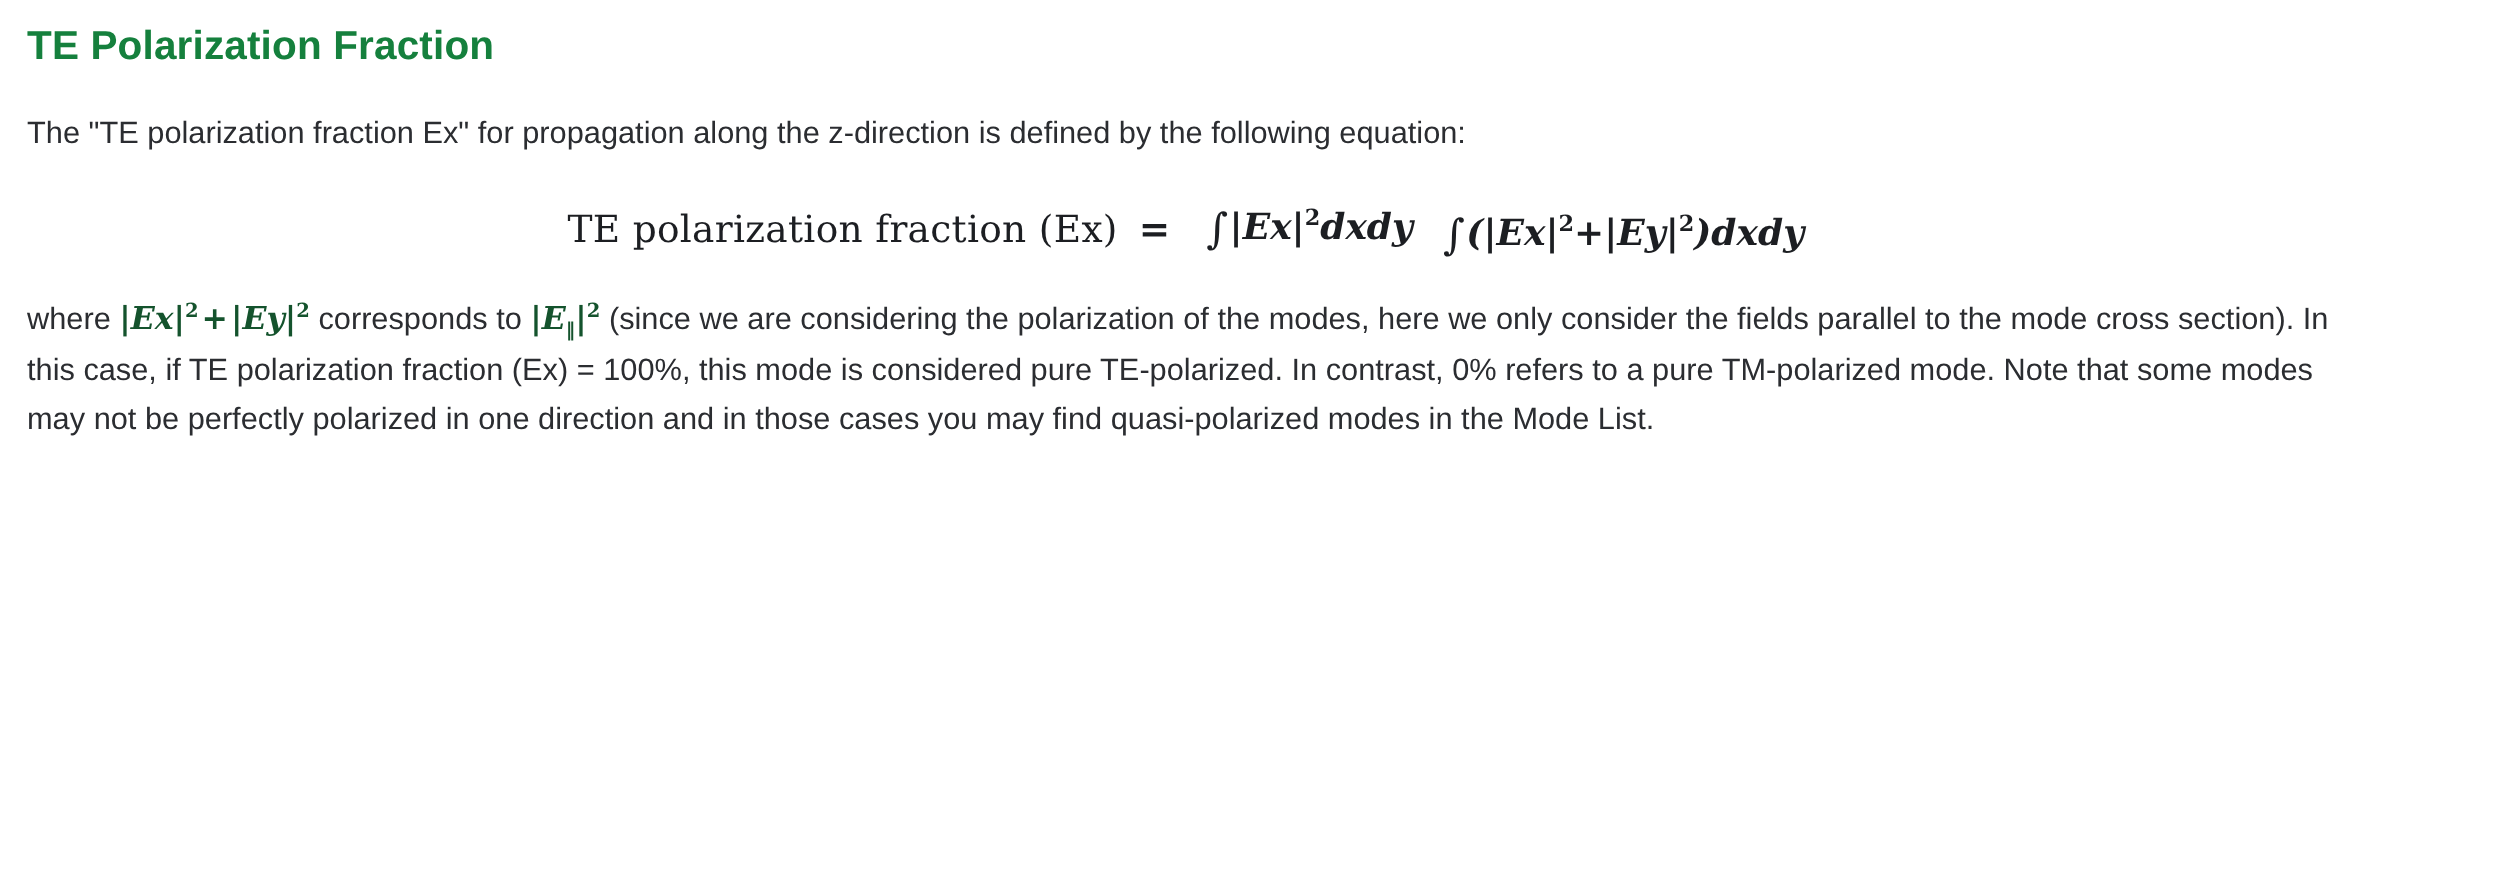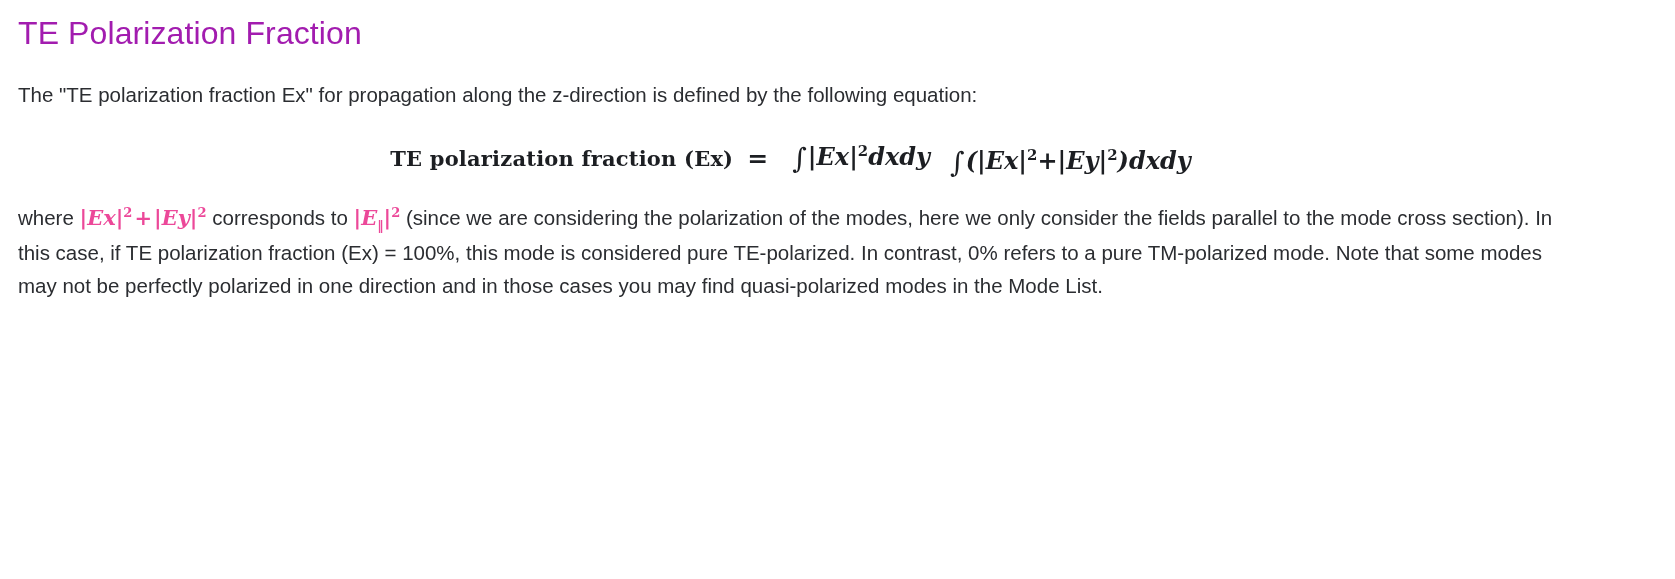--- a/index.html
+++ b/index.html
@@ -12,23 +12,23 @@
     height: 579px;
     font-family: "Liberation Sans", sans-serif;
     color: #26282c;
     overflow: hidden;
   }
   .page {
     padding: 8px 22px 0 18px;
     box-sizing: border-box;
   }
   .page-title {
-    font-size: 32px;
-    font-weight: 400;
-    color: #a21caf;
+    font-size: 27px;
+    font-weight: 700;
+    color: #15803d;
     letter-spacing: 0.1px;
     margin: 6px 0 26px 0;
     line-height: 1.2;
   }
   p.body-text {
     font-size: 20.5px;
     line-height: 1.62;
     color: #2b2d31;
     margin: 0 0 22px 0;
     max-width: 1545px;
@@ -42,22 +42,22 @@
     align-items: center;
     margin: 6px 0 26px 0;
     padding-right: 80px;
   }
   
   .math {
     font-family: "DejaVu Serif", "Liberation Serif", serif;
     color: #1c1e22;
   }
   .eq-lhs {
-    font-size: 21px;
-    font-weight: 700;
+    font-size: 25px;
+    font-weight: 400;
     letter-spacing: 0.2px;
     white-space: nowrap;
   }
   .eq-eq {
     font-size: 25px;
     font-weight: 700;
     margin: 0 14px;
   }
   .frac {
     display: inline-flex;
@@ -97,21 +97,21 @@
     font-size: 0.62em;
     vertical-align: super;
     font-style: normal;
     font-weight: 700;
   }
   .inline-math {
     font-family: "DejaVu Serif", "Liberation Serif", serif;
     font-style: italic;
     font-weight: 700;
     font-size: 21px;
-    color: #ec4899;
+    color: #14532d;
   }
   .inline-math .op {
     font-style: normal;
     font-weight: 700;
     padding: 0 2px;
   }
   .sub-par {
     font-size: 0.6em;
     vertical-align: sub;
     font-style: normal;

